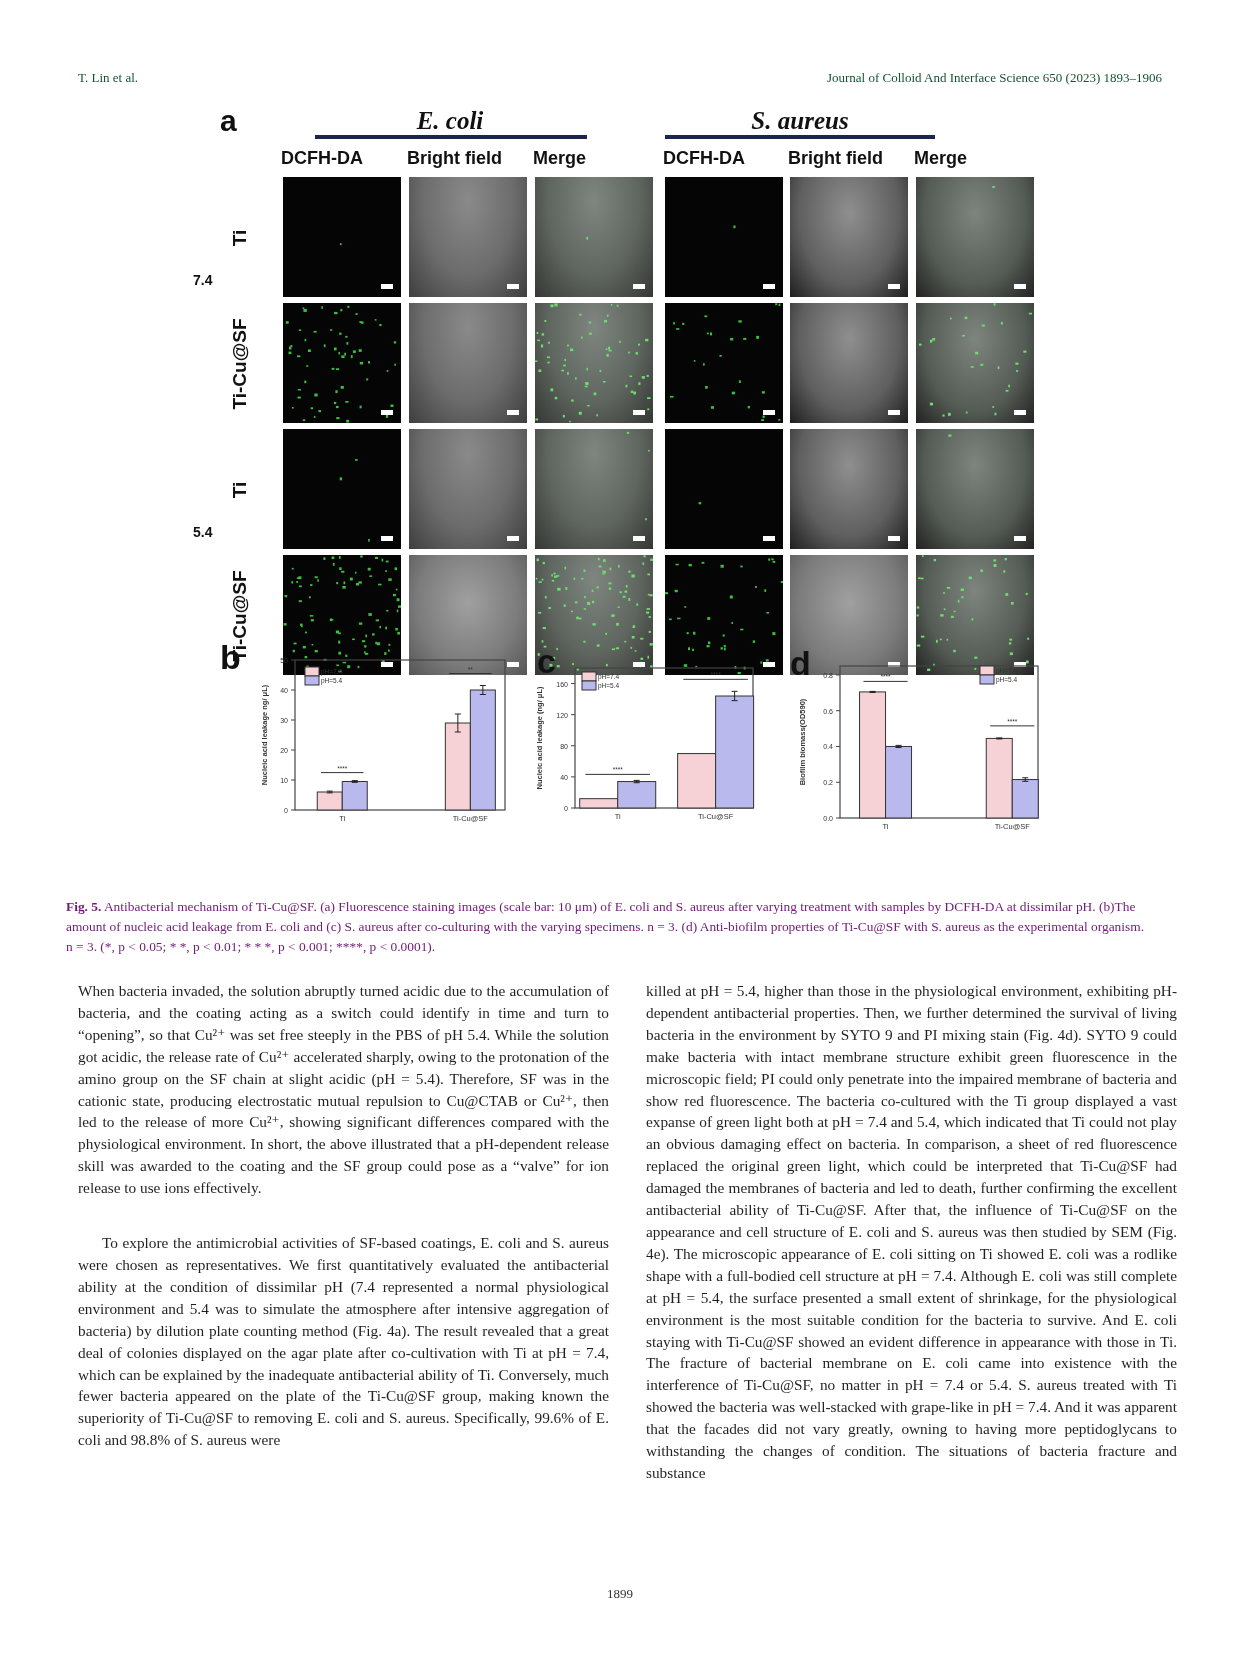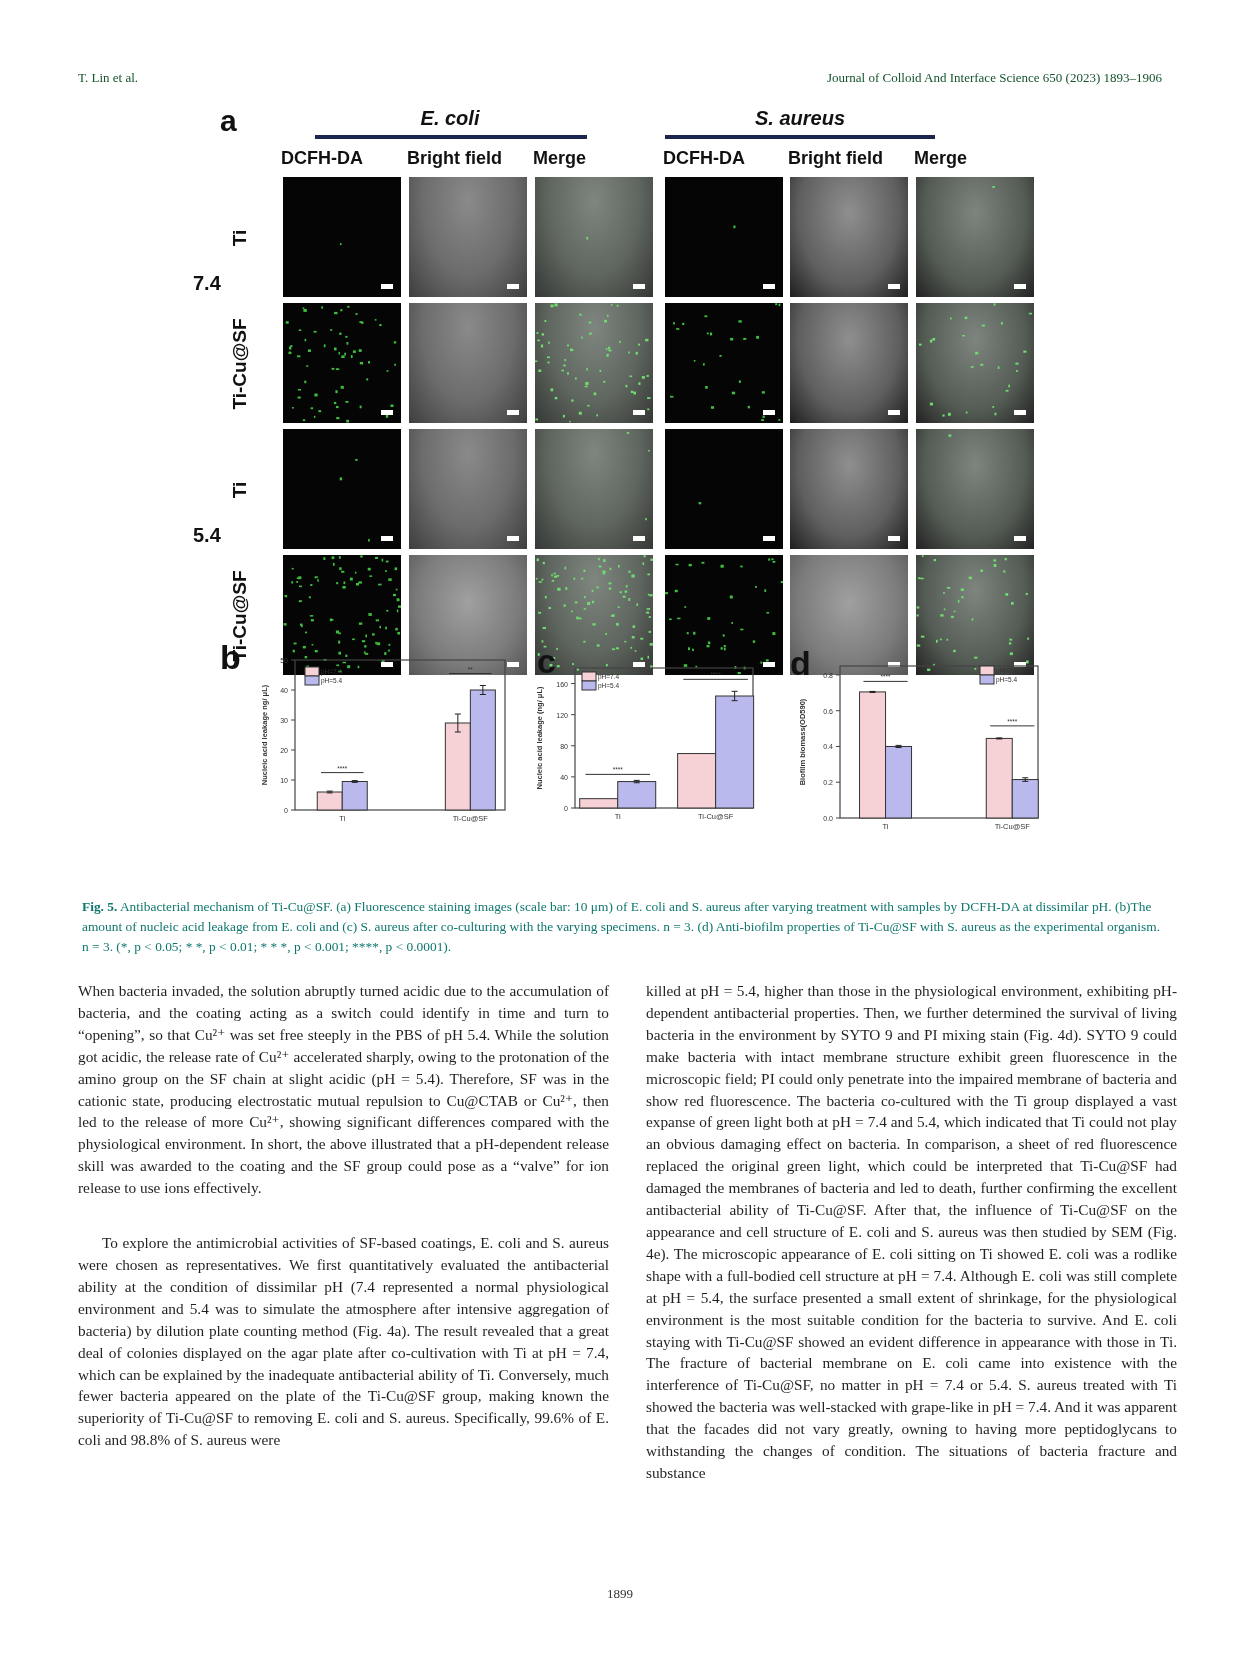--- a/index.html
+++ b/index.html
@@ -4,41 +4,41 @@
 <style>
   html, body { margin: 0; padding: 0; background: #ffffff; }
   body { width: 1240px; height: 1653px; position: relative; overflow: hidden; font-family: "Liberation Serif", "DejaVu Serif", serif; color: #231f20; }
   .hdr { position: absolute; top: 70px; font-size: 13px; color: #14532d; }
   .hdr.left { left: 78px; }
   .hdr.right { right: 78px; }
 
   
   .fig { position: absolute; left: 0; top: 0; width: 1240px; height: 900px; }
   .panel-letter { position: absolute; font-family: "Liberation Sans", "DejaVu Sans", sans-serif; font-weight: bold; color: #111; }
-  .org-title { position: absolute; font-family: Liberation Sans, sans-serif; font-weight: bold; font-style: italic; font-size: 20px; text-align: center; color: #111; }
+  .org-title { position: absolute; font-family: Liberation Serif, serif; font-weight: bold; font-style: italic; font-size: 25px; text-align: center; color: #111; }
   .org-line { position: absolute; height: 4px; background: #1c2450; }
   .col-head { position: absolute; font-family: "Liberation Sans", "DejaVu Sans", sans-serif; font-weight: bold; font-size: 18px; text-align: left; color: #111; width: 120px; }
   .row-label { position: absolute; font-family: "Liberation Sans", "DejaVu Sans", sans-serif; font-weight: bold; font-size: 19px; color: #111; transform: rotate(-90deg); transform-origin: center center; text-align: center; white-space: nowrap; }
-  .ph-label { position: absolute; font-family: "Liberation Sans", "DejaVu Sans", sans-serif; font-weight: bold; font-size: 20px; color: #111; }
+  .ph-label { position: absolute; font-family: "Liberation Sans", "DejaVu Sans", sans-serif; font-weight: bold; font-size: 14px; color: #111; }
   .tile { position: absolute; width: 118px; height: 120px; overflow: hidden; }
   .tile .scale { position: absolute; right: 8px; bottom: 8px; width: 12px; height: 5px; background: #fff; }
   .t-dark { background: #050505; }
   .t-bf { background: radial-gradient(ellipse at 50% 20%, #8a8a8a 0%, #6c6c6c 55%, #3e3e3e 100%); }
   .t-bf-sa { background: radial-gradient(ellipse at 50% 30%, #8f8f8f 0%, #5f5f5f 60%, #1f1f1f 100%); }
   .t-merge { background: radial-gradient(ellipse at 50% 20%, #7f857f 0%, #5f655f 55%, #353835 100%); }
   .t-merge-sa { background: radial-gradient(ellipse at 50% 30%, #7e857e 0%, #555c55 60%, #222 100%); }
   .t-bf-light { background: radial-gradient(ellipse at 50% 40%, #a0a0a0 0%, #7c7c7c 60%, #555 100%); }
   .dots { position: absolute; inset: 0; }
 
   
   .chart { position: absolute; }
   .chart svg text { font-family: "Liberation Sans", "DejaVu Sans", sans-serif; fill: #333; }
 
   
-  .caption { position: absolute; left: 82px; top: 897px; width: 1084px; font-size: 13.4px; line-height: 20px; color: #0f766e; }
+  .caption { position: absolute; left: 66px; top: 897px; width: 1084px; font-size: 13.4px; line-height: 20px; color: #701a75; }
   .caption b { font-weight: bold; }
 
   
   .col { position: absolute; top: 980px; width: 531px; font-size: 15.3px; line-height: 21.9px; text-align: justify; color: #231f20; }
   .col.left { left: 78px; }
   .col.right { left: 646px; }
   .col p { margin: 0; }
   .col p.indent { text-indent: 24px; margin-top: 33px; }
   .sec-head { font-style: italic; margin: 32px 0 26px 0 !important; }
   .page-num { position: absolute; top: 1586px; left: 0; width: 1240px; text-align: center; font-size: 13px; color: #333; }

